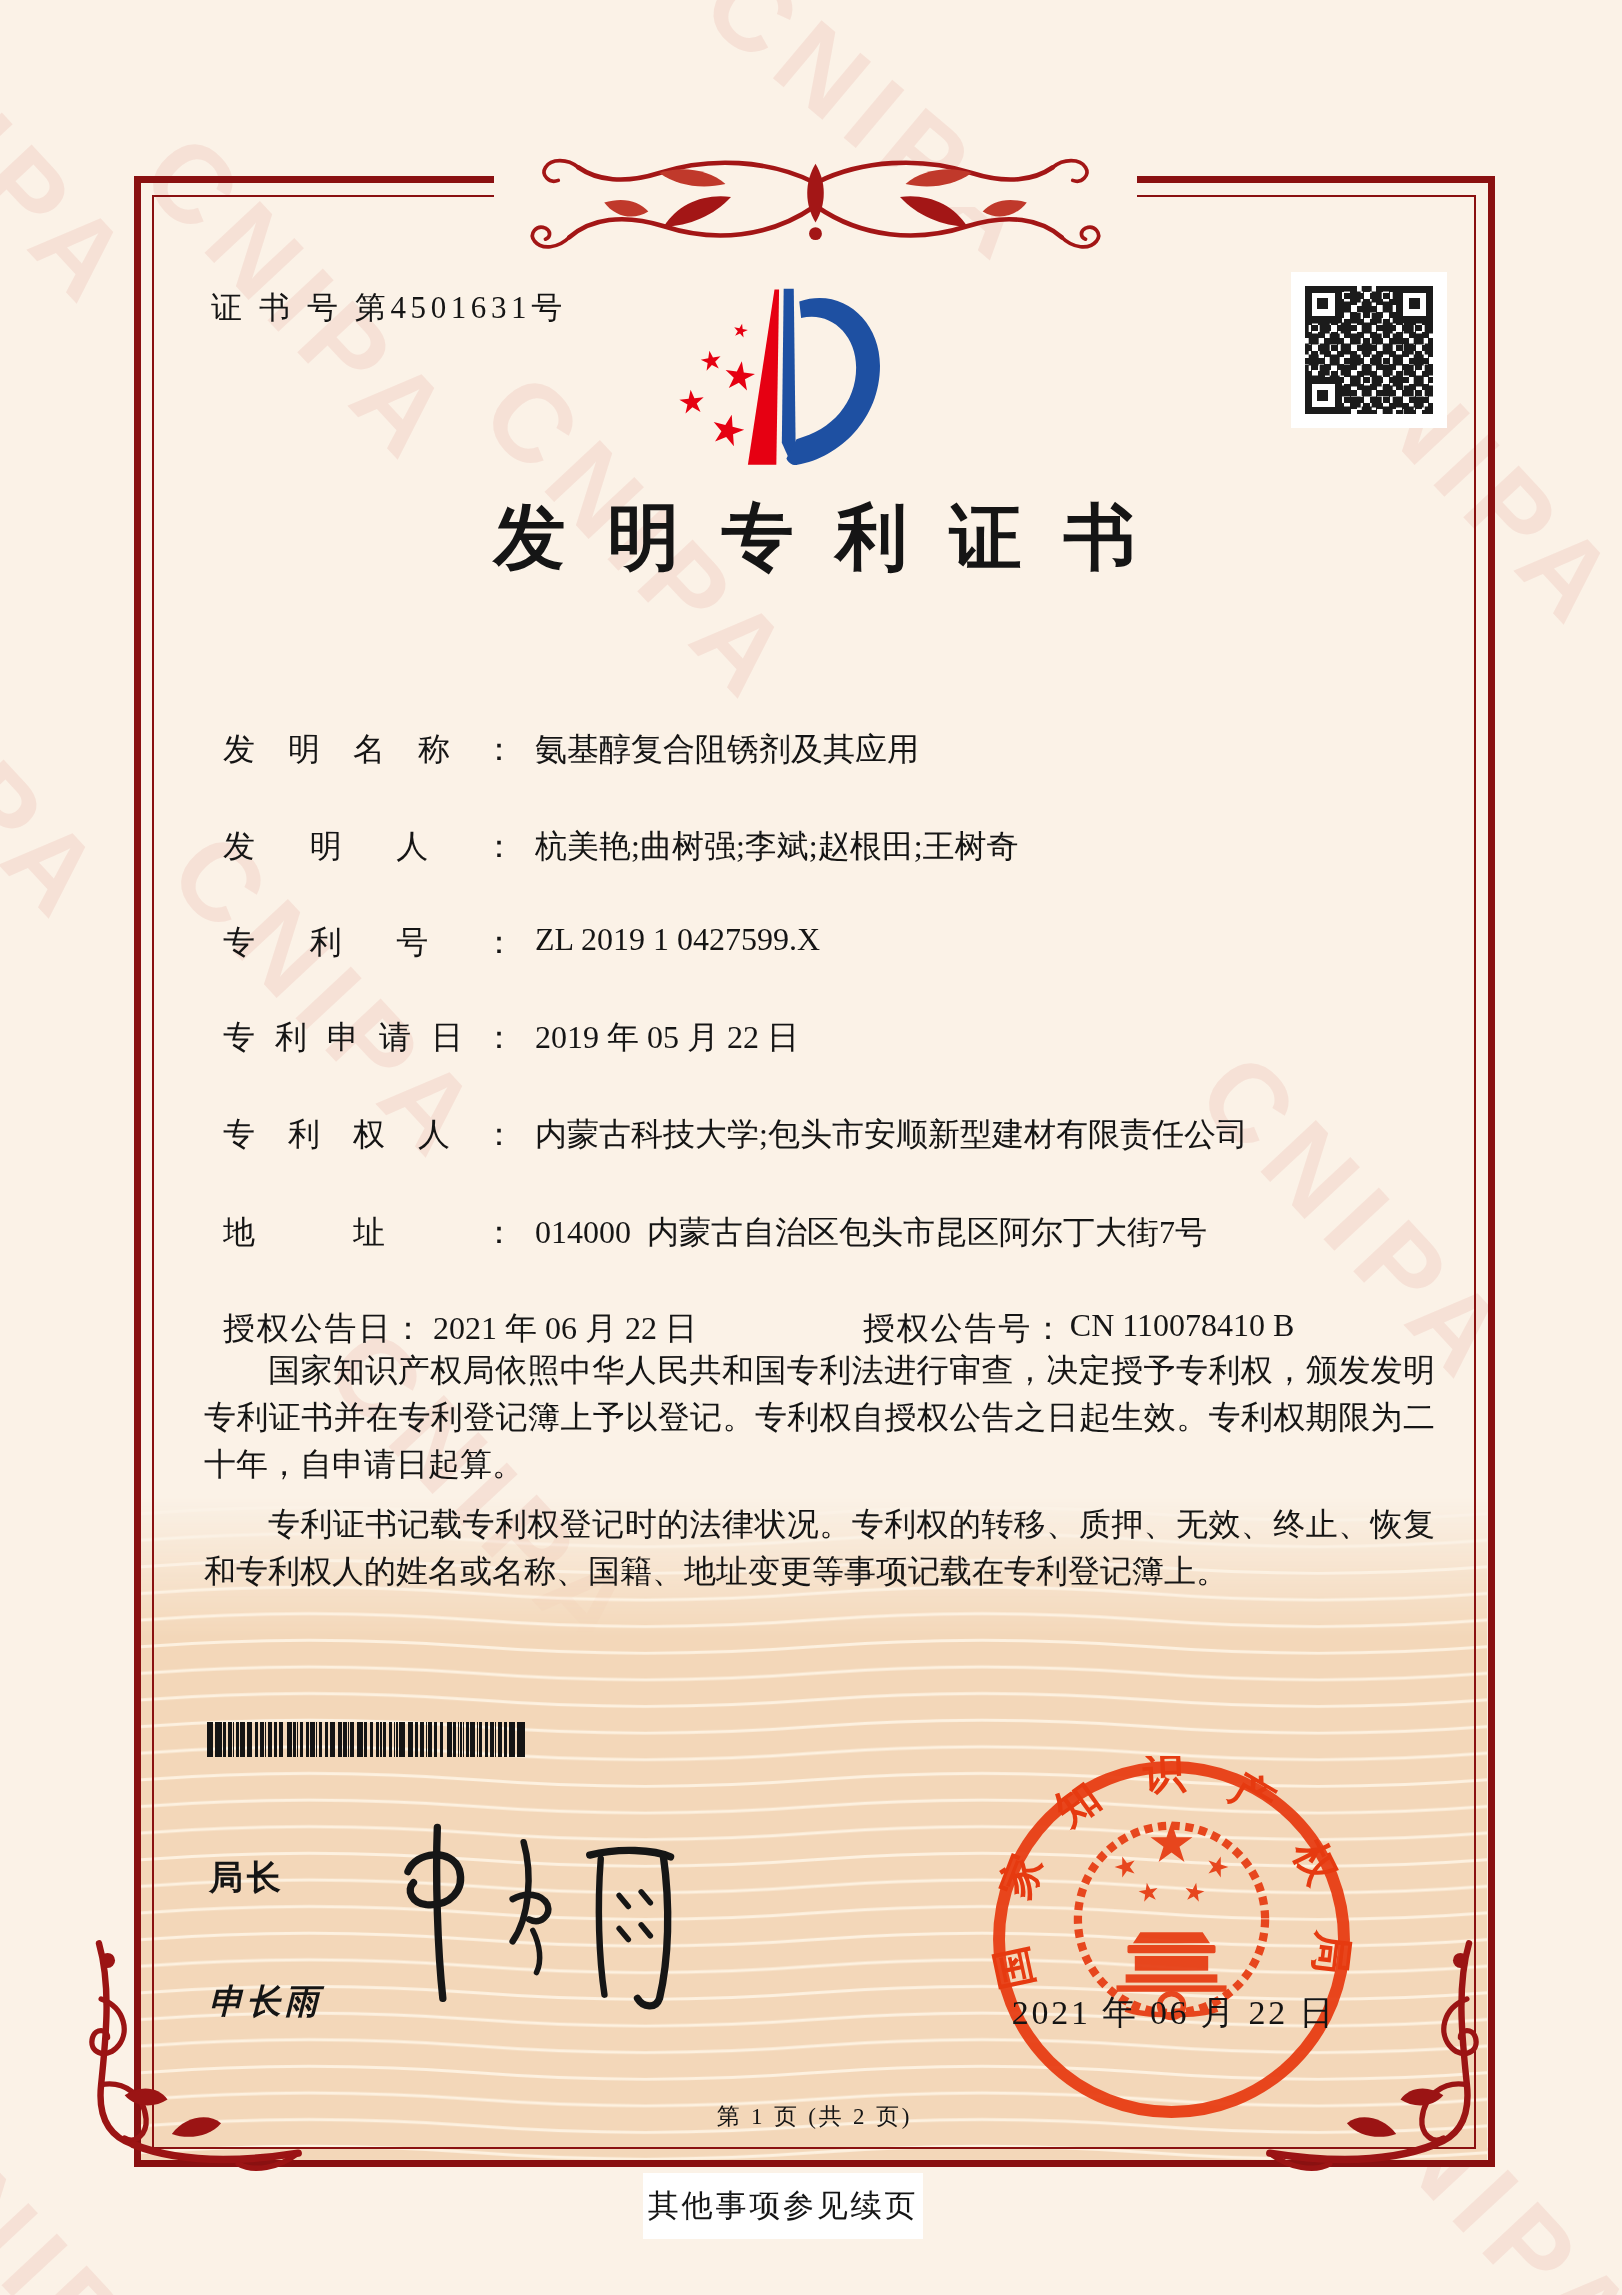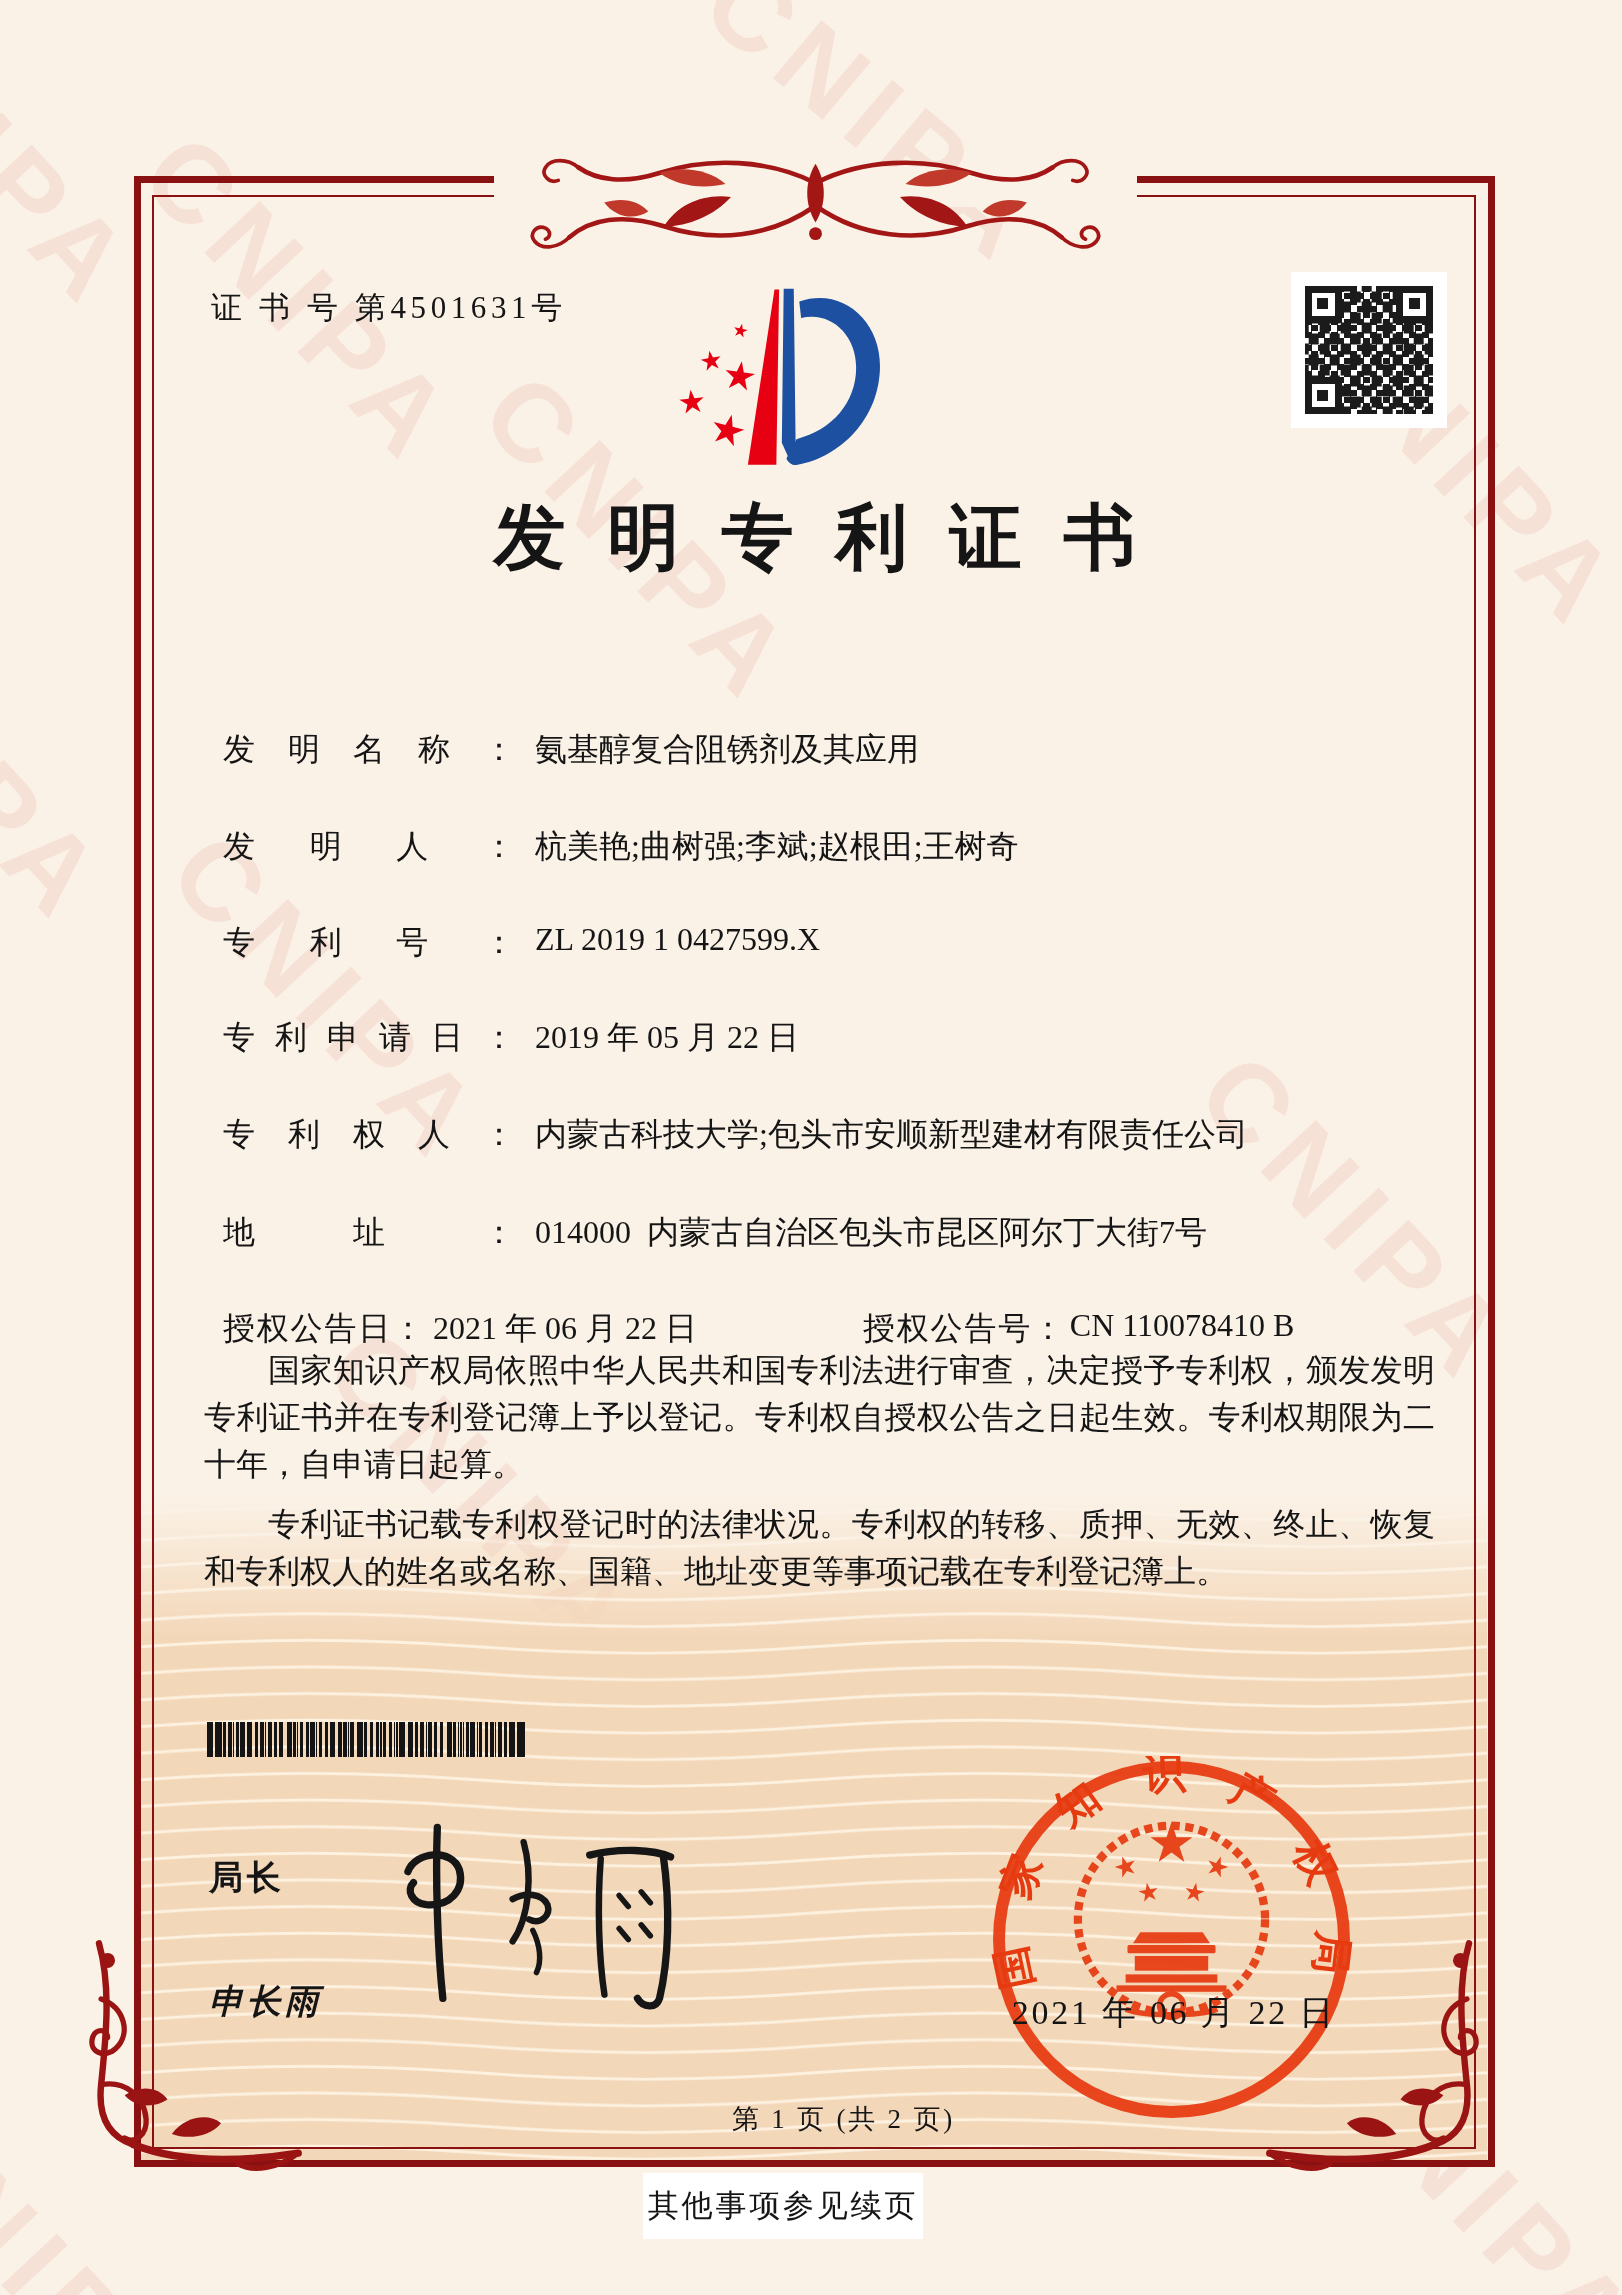--- a/index.html
+++ b/index.html
@@ -92,21 +92,21 @@
     font-family:"Liberation Sans","DejaVu Sans",sans-serif;
     font-size:34px;font-weight:700;letter-spacing:3.7px;
   }
   .officer-title{top:1855px;}
   .officer-name{top:1979px;font-style:italic;}
   .signature{position:absolute;left:395px;top:1811px;z-index:4;}
   .seal{position:absolute;left:988px;top:1756px;z-index:5;}
   
   .page-info{
     position:absolute;left:134px;top:2101px;width:1361px;z-index:6;
-    text-align:center;font-size:27px;letter-spacing:2.8px;margin-left:29px;
+    text-align:center;font-size:23px;letter-spacing:2.8px;
   }
   .cont-box{
     position:absolute;left:643px;top:2173px;width:280px;height:66px;z-index:6;
     background:#fff;text-align:center;line-height:66px;
     font-size:31px;letter-spacing:2.8px;
   }
 </style>
 </head>
 <body>
 

